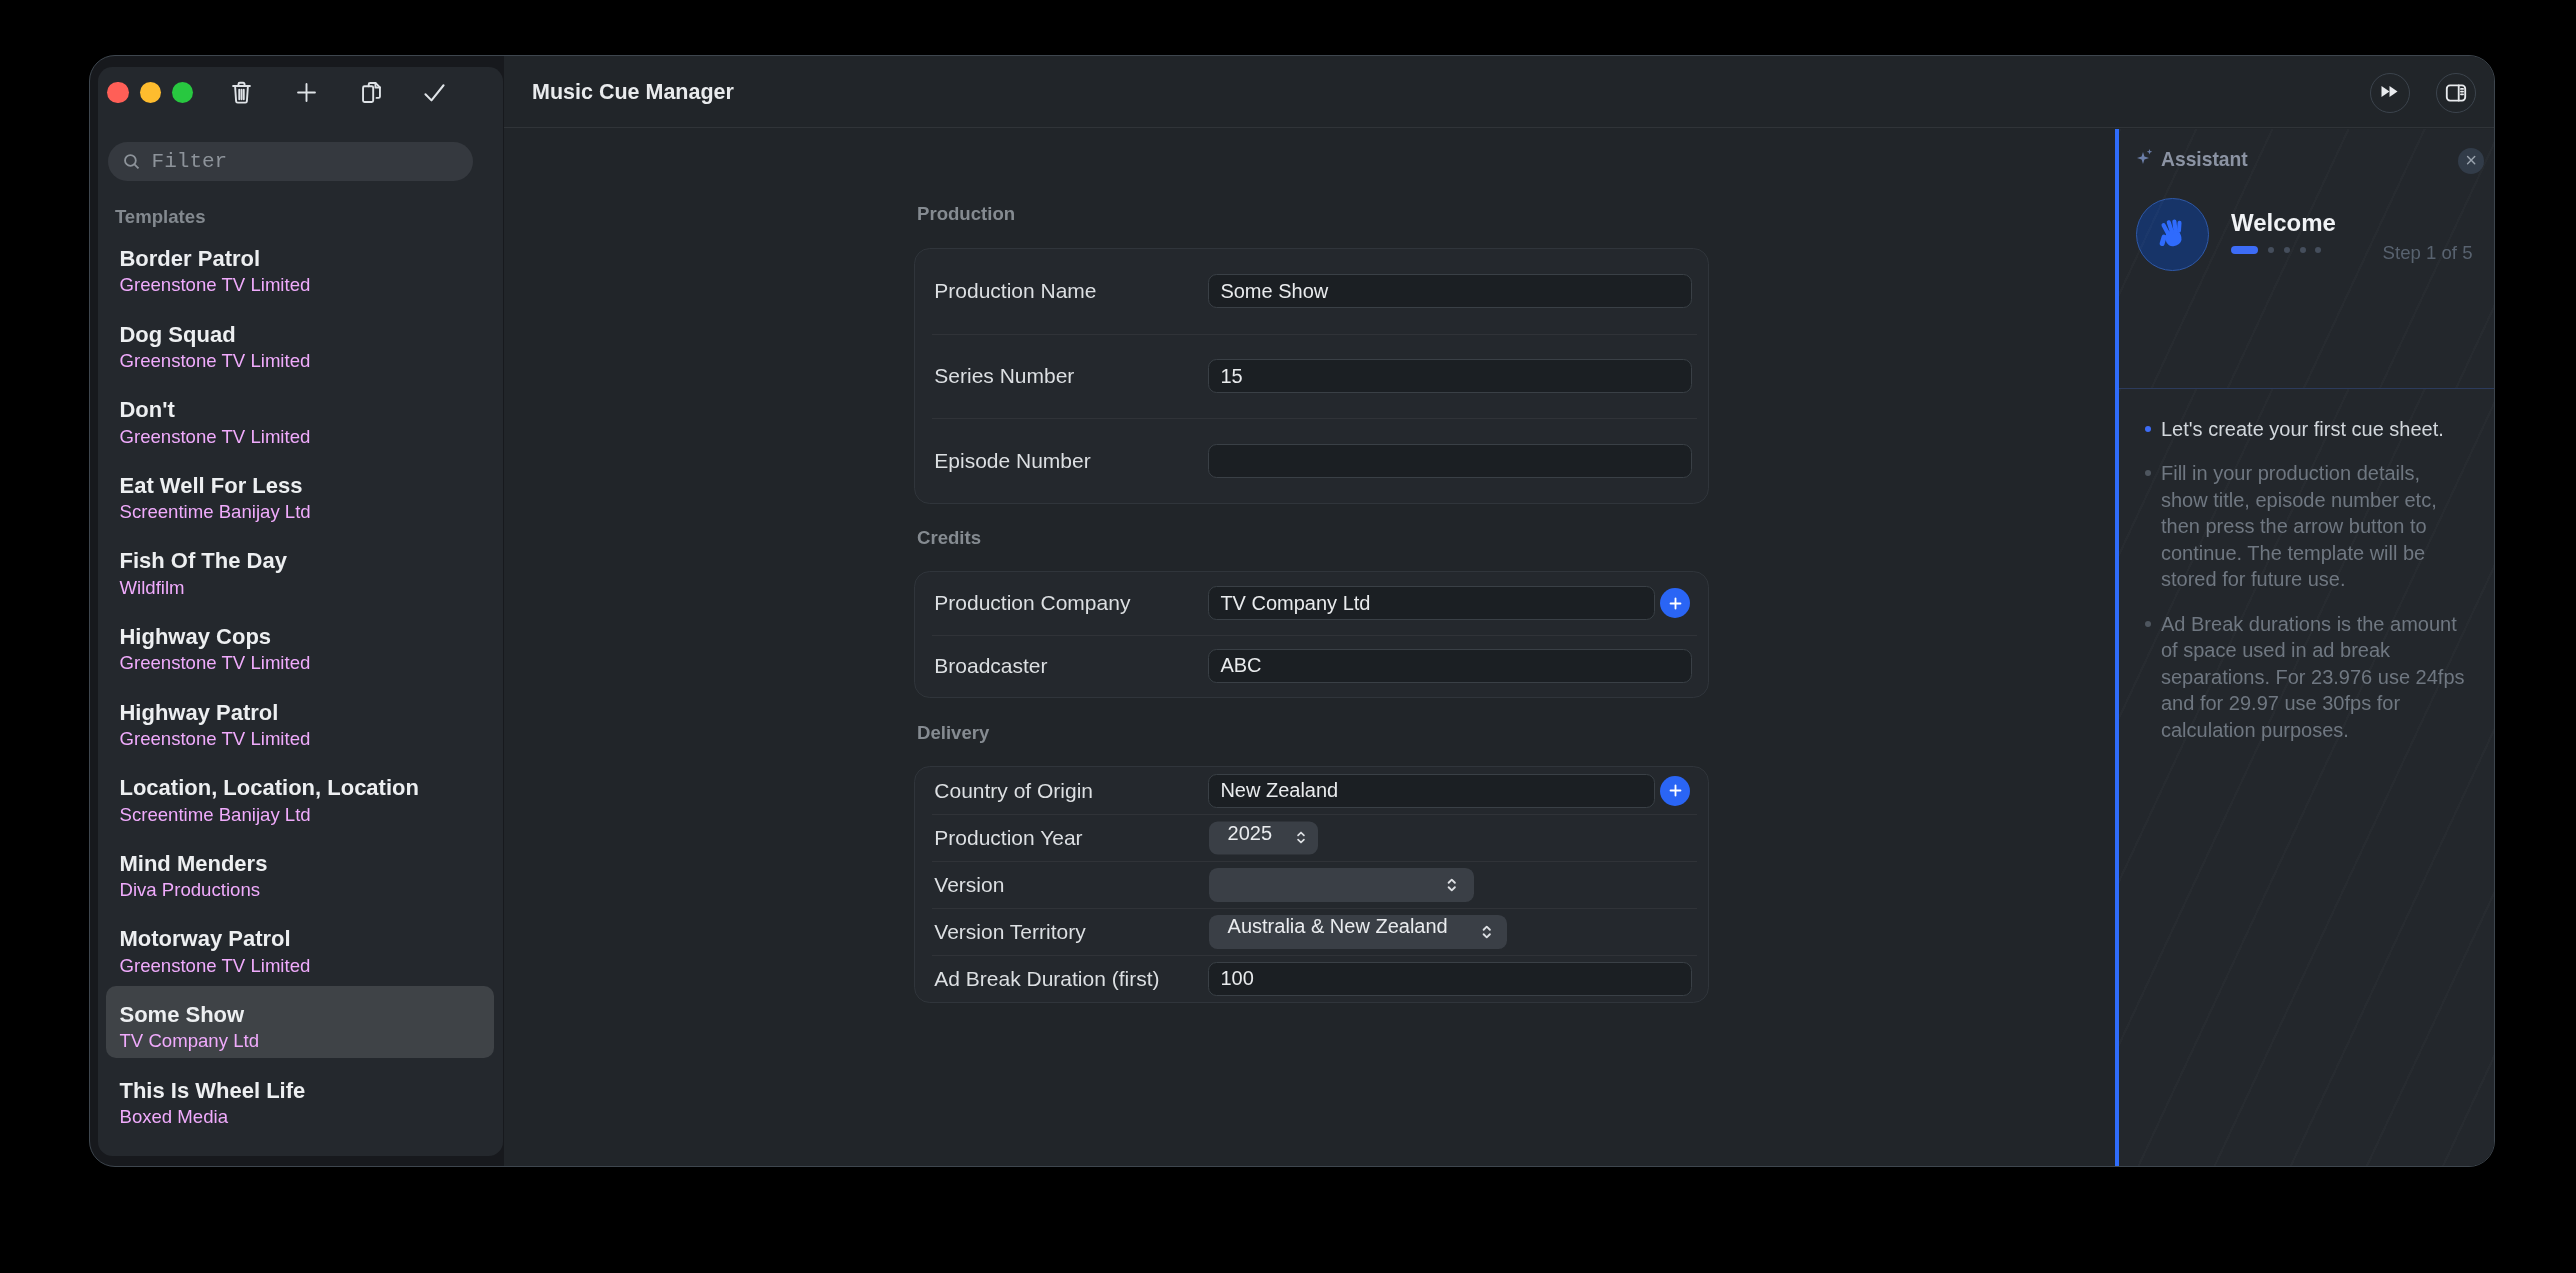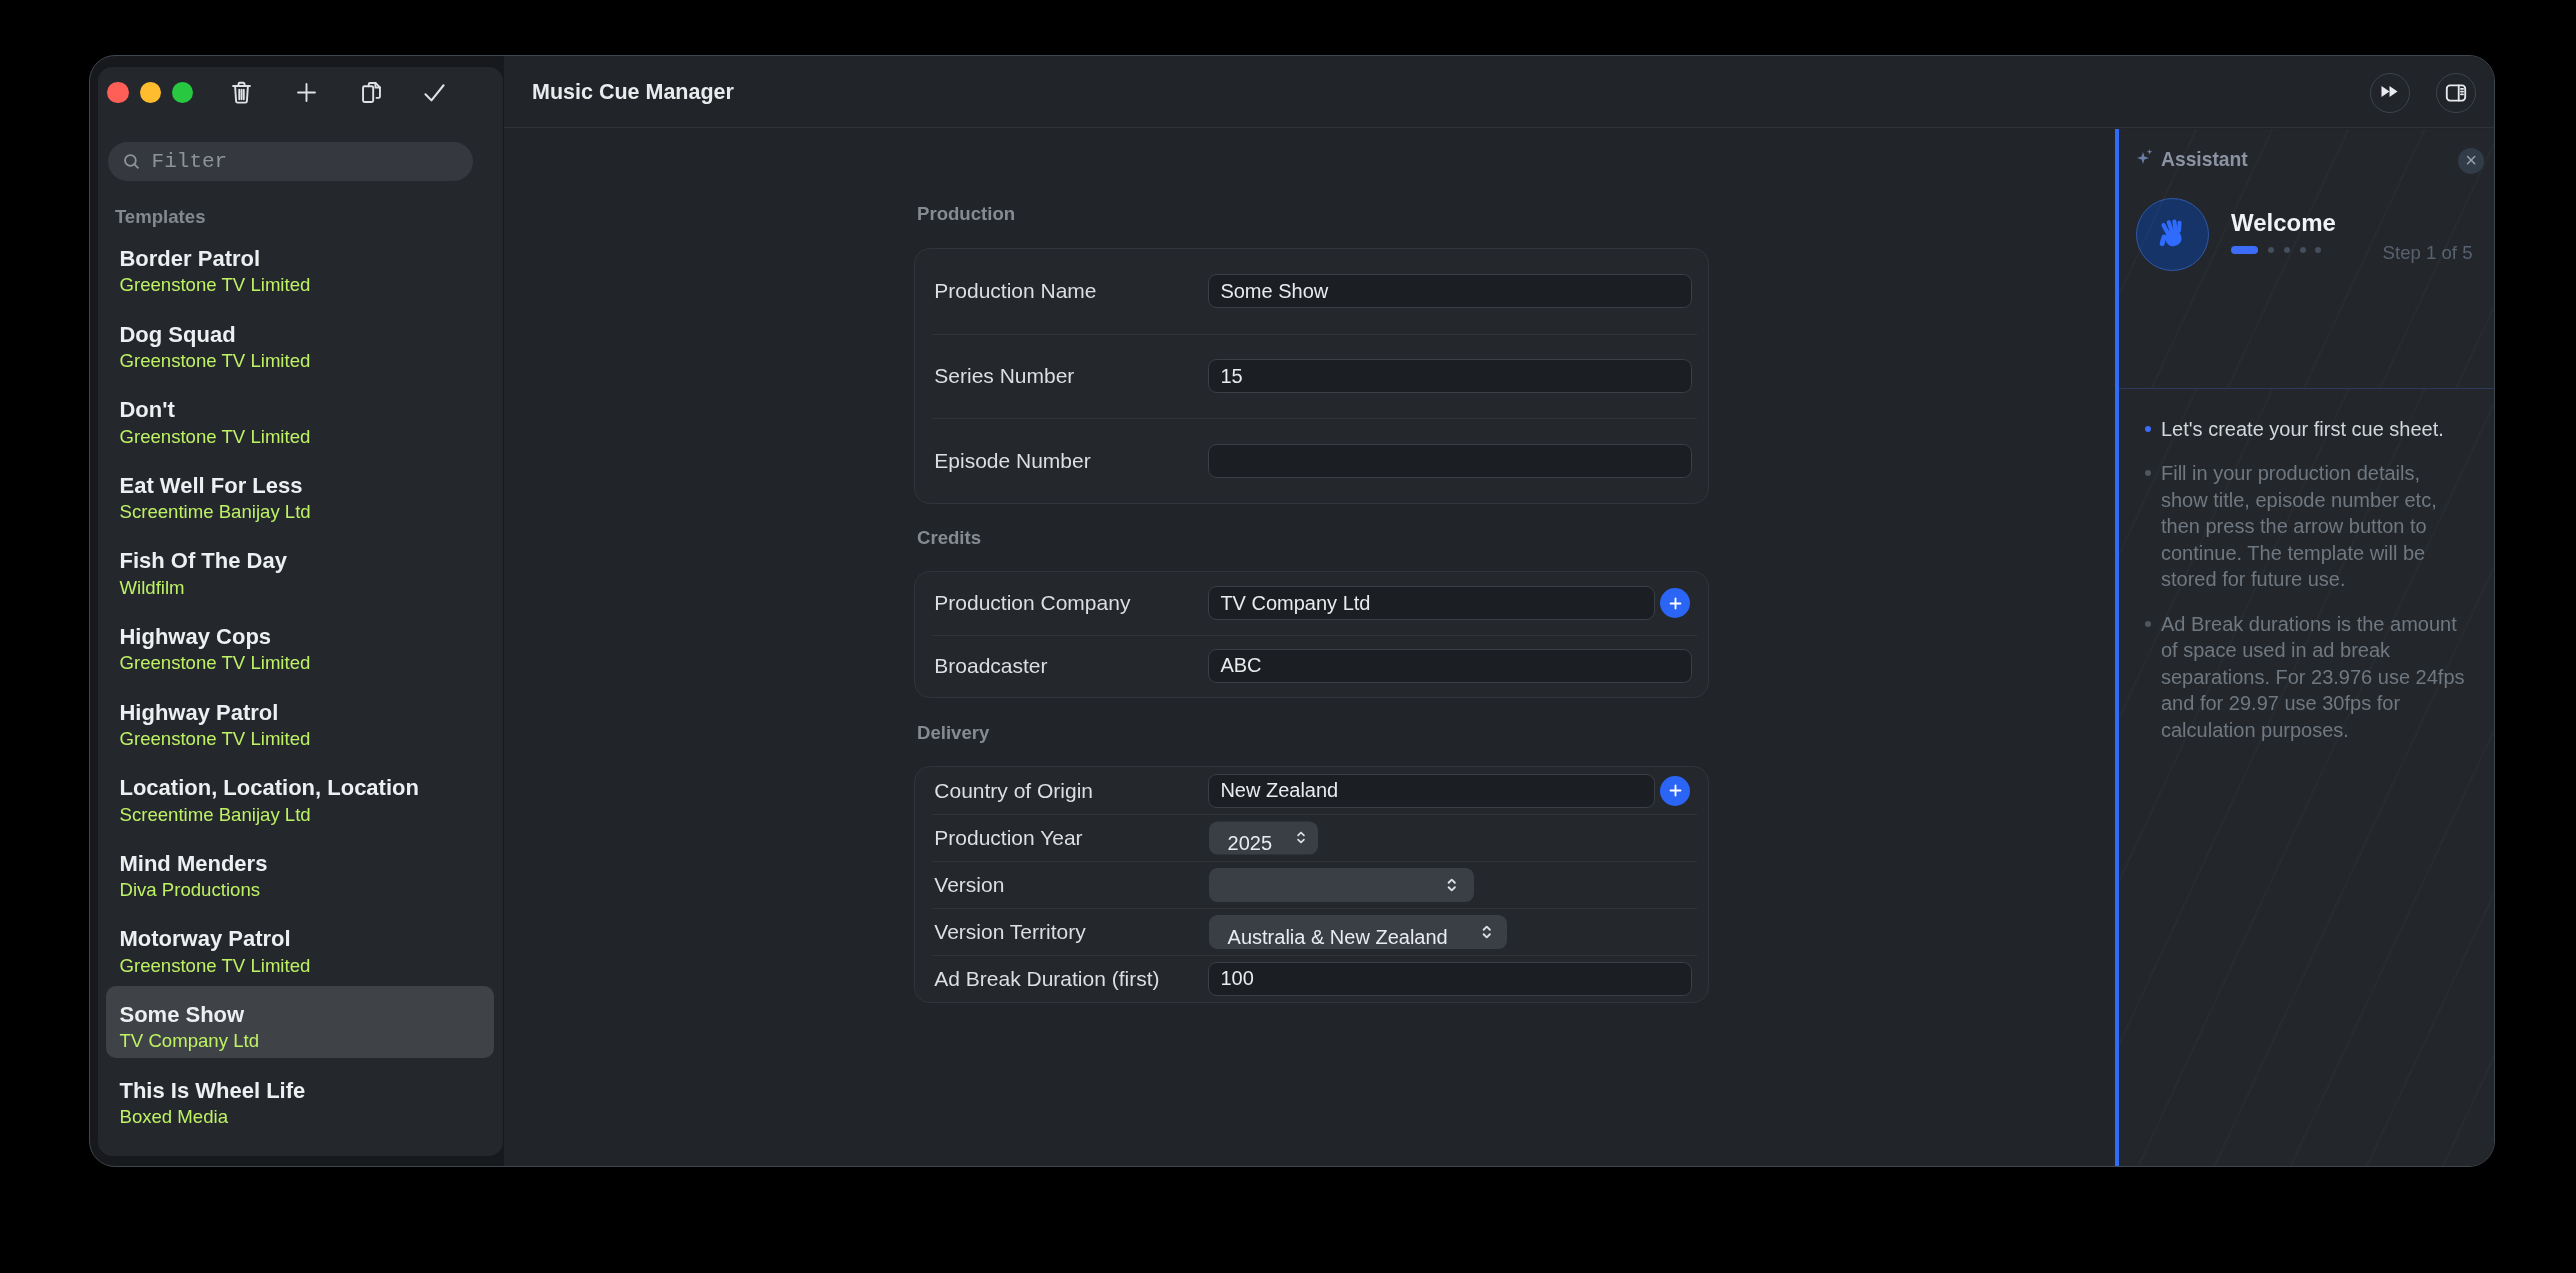--- a/index.html
+++ b/index.html
@@ -21,21 +21,21 @@
     display:flex;align-items:center;padding:0 13px;}
   .filter svg{flex:0 0 auto;stroke:#8d939a;fill:none;stroke-width:2;}
   .filter input{background:transparent;border:none;outline:none;color:#e8eaec;font-size:21px;margin-left:7.2px;width:301px;
     font-family:Liberation Mono, monospace;}
   .filter input::placeholder{color:#8d939a;}
   .sb-section{position:absolute;left:17px;top:139px;font-size:18.6px;font-weight:700;color:#83898f;}
   .tpl-list{position:absolute;left:0;top:163px;width:405px;}
   .tpl-item{position:relative;margin:0 8.6px 3.6px 8.6px;height:72px;border-radius:10px;cursor:pointer;}
   .tpl-item.selected{background:#3f4347;}
   .tpl-name{position:absolute;left:13px;top:15.7px;font-size:22px;font-weight:600;color:#edeff1;white-space:nowrap;}
-  .tpl-co{position:absolute;left:13px;top:44px;font-size:18.6px;color:#bef264;white-space:nowrap;}
+  .tpl-co{position:absolute;left:13px;top:44px;font-size:18.6px;color:#f0abfc;white-space:nowrap;}
 
   
   .main{position:absolute;left:414px;top:0;right:0;bottom:0;background:#212529;overflow:hidden;}
   .titlebar{position:absolute;left:0;top:0;right:0;height:72px;border-bottom:0.7px solid rgba(255,255,255,0.07);}
   .win-title{position:absolute;left:28px;top:0;height:80px;line-height:72px;font-size:21.5px;font-weight:700;color:#e9ebed;}
   .tb-circle{position:absolute;top:16.5px;width:40px;height:40px;border-radius:50%;border:1.1px solid #3c444d;
     display:flex;align-items:center;justify-content:center;cursor:pointer;}
   .btn-ff{left:1866px;} .btn-panel{left:1932px;}
 
   
@@ -46,21 +46,21 @@
   .frow + .frow::before{content:"";position:absolute;left:17px;right:11.4px;top:0;height:0.7px;background:rgba(255,255,255,0.055);}
   .flabel{position:absolute;left:19.3px;top:50%;transform:translateY(-50%);font-size:21px;color:#dcdfe2;white-space:nowrap;}
   .finput{position:absolute;left:293px;top:50%;transform:translateY(-50%);height:34px;width:484px;background:#1b1f23;
     border:0.7px solid #3a4046;border-radius:8.6px;color:#e9ebed;font-size:20px;padding:0 11.4px;outline:none;
     font-family:"Liberation Sans","DejaVu Sans",sans-serif;}
   .finput.short{width:447px;}
   .addbtn{position:absolute;left:745px;top:50%;transform:translateY(-50%);width:30px;height:30px;border-radius:50%;
     display:flex;align-items:center;justify-content:center;cursor:pointer;}
   .addbtn svg{stroke:#fff;stroke-width:2.6;stroke-linecap:round;}
   .fselect{position:absolute;left:294px;top:50%;transform:translateY(-50%);height:34px;background:#3a3f46;border-radius:8.6px;
-    color:#e9ebee;font-size:20px;display:flex;align-items:flex-end;padding:0 43px 0 18.6px;cursor:pointer;}
+    color:#e9ebee;font-size:20px;display:flex;align-items:flex-start;padding:0 43px 0 18.6px;cursor:pointer;}
   .fselect .stepper{position:absolute;right:7.2px;top:50%;transform:translateY(-50%);}
   .fselect svg{stroke:#dcdfe3;fill:none;stroke-width:2.1;stroke-linecap:round;stroke-linejoin:round;}
   .sel-year{width:109px;height:33px;padding-right:31.5px;}
   .sel-version{width:265px;}
   .sel-territory{width:298px;}
 
   
   .assistant{position:absolute;top:73px;right:0;width:379px;bottom:0;border-left:4.3px solid #2f6cfa;
     background:#23272c;}
   .asst-hero{position:absolute;left:0;top:0;right:0;height:260px;border-bottom:0.7px solid #2c3b5c;

